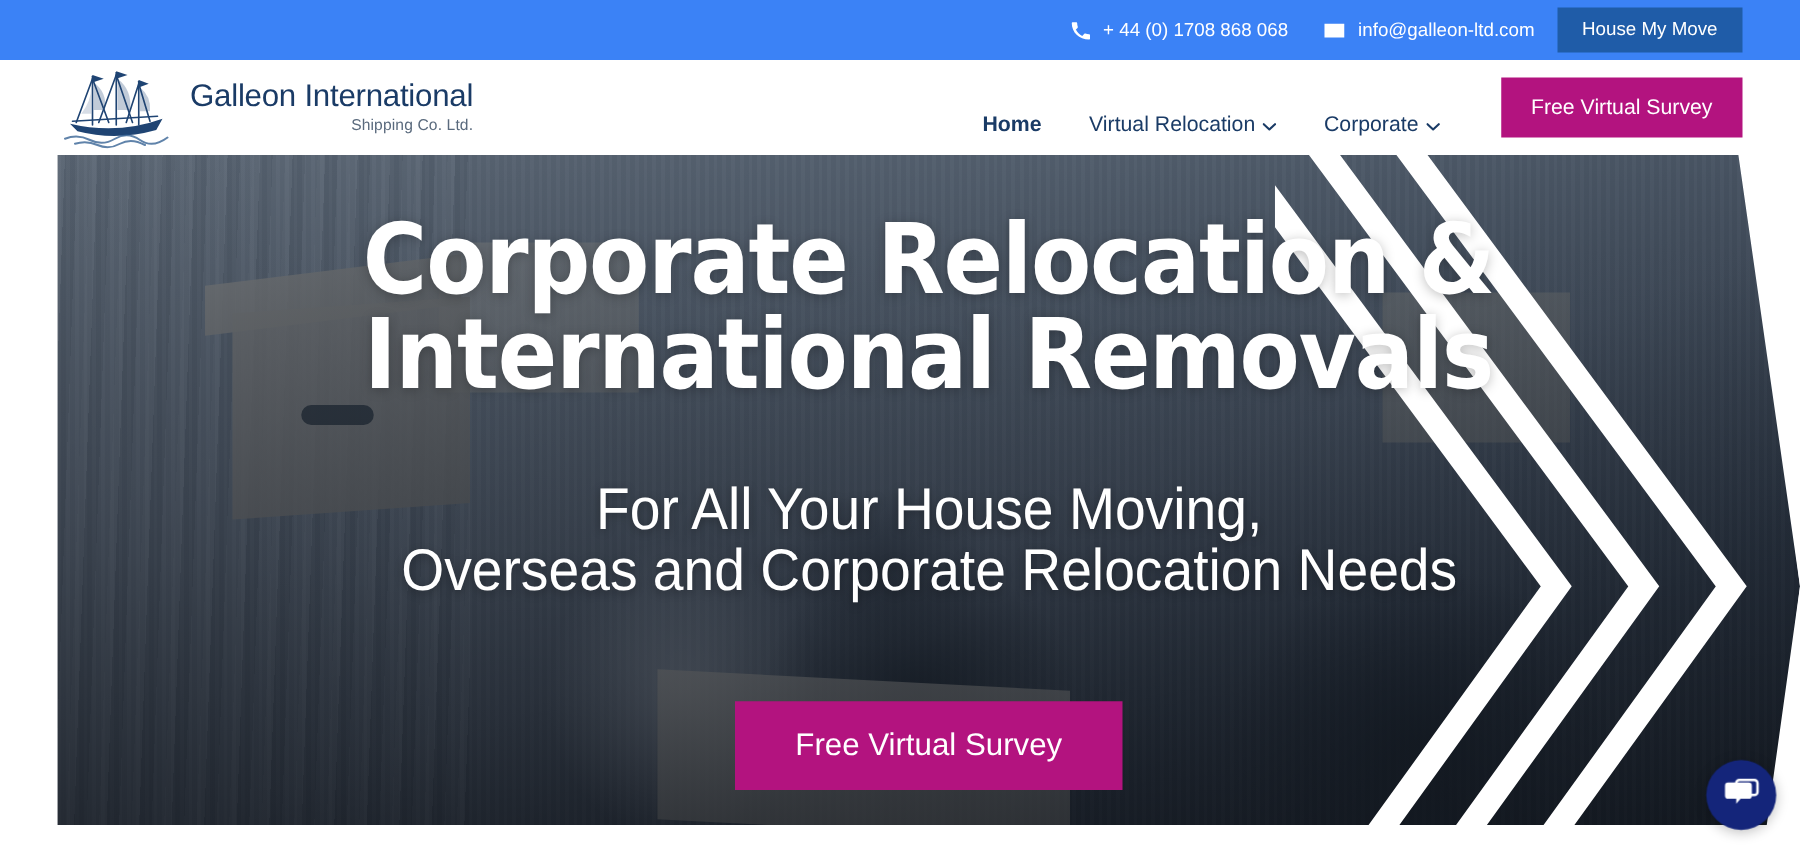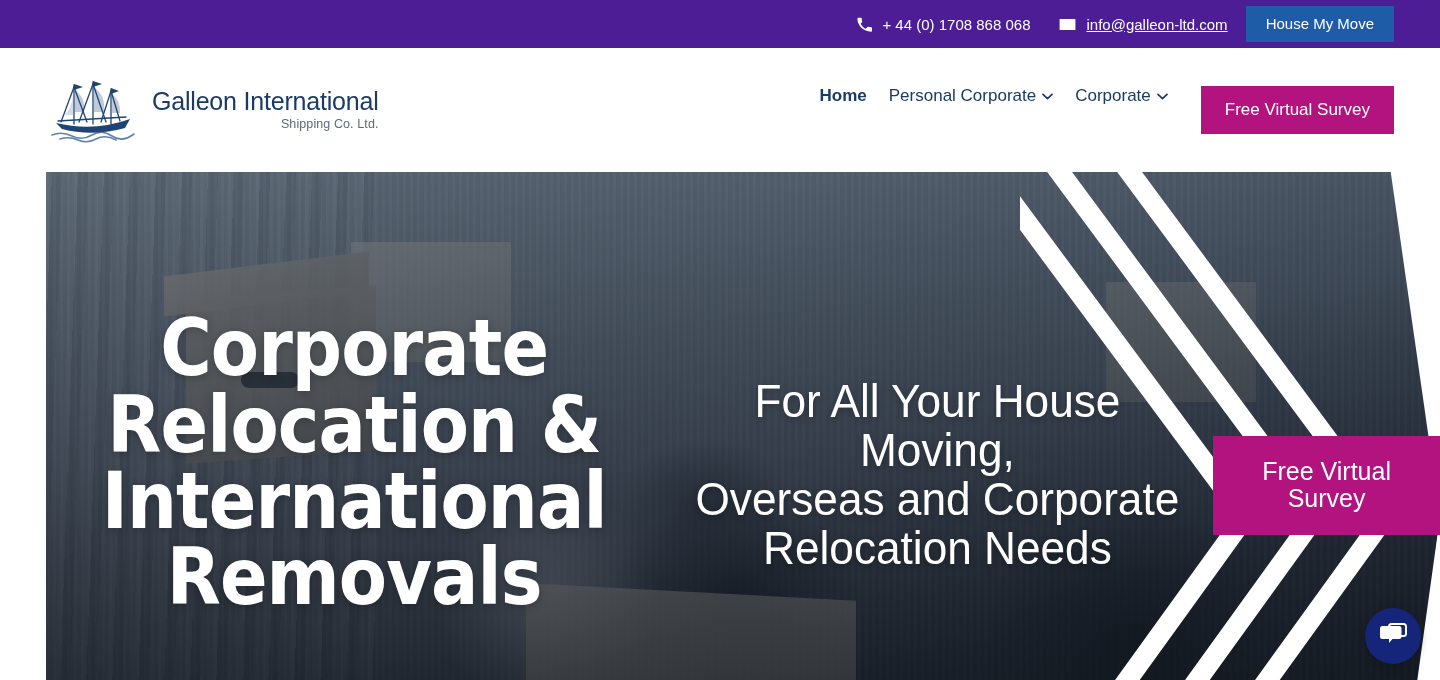--- a/index.html
+++ b/index.html
@@ -6,52 +6,52 @@
   html,body { width:1440px; height:680px; overflow:hidden; }
   body {
     font-family:"Liberation Sans", sans-serif;
     background:#ffffff;
     -webkit-font-smoothing:antialiased;
   }
 
   
   .topbar {
     height:48px;
-    background:#4c1d95;
+    background:#3b82f6;
     display:flex;
     align-items:center;
     justify-content:flex-end;
     padding-right:46px;
   }
   .topbar-item {
     display:flex;
     align-items:center;
     gap:9px;
     color:#ffffff;
     font-size:15px;
     margin-right:28px;
     text-decoration:none;
     white-space:nowrap;
   }
-  .topbar-item:last-of-type { margin-right:18px;text-decoration:underline; }
+  .topbar-item:last-of-type { margin-right:18px; }
   .topbar-icon { display:flex; align-items:center; }
   .track-btn {
     background:#1F5CA8;
     color:#ffffff;
     font-size:15px;
     padding:9px 20px;
     border:none;
     cursor:pointer;
     white-space:nowrap;
     line-height:1.2;
   }
 
   
   .header {
-    height:124px;
+    height:76px;
     background:#ffffff;
     display:flex;
     align-items:center;
     padding-left:46px;
     padding-right:46px;
   }
   .logo {
     display:flex;
     align-items:center;
     gap:10px;
@@ -69,22 +69,22 @@
     font-size:12.5px;
     color:#5a6a7d;
     text-align:right;
     margin-top:4px;
     letter-spacing:0.1px;
   }
 
   .nav {
     margin-left:auto;
     display:flex;
-    align-items:flex-start;
-    gap:0;
+    align-items:flex-end;
+    gap:16px;
   }
   .nav-item {
     display:flex;
     align-items:center;
     gap:6px;
     color:#1A3B66;
     font-size:17px;
     text-decoration:none;
     padding:0 11px;
     white-space:nowrap;
@@ -156,24 +156,25 @@
     background:linear-gradient(180deg, rgba(37,55,76,.42) 0%, rgba(24,34,48,.55) 60%, rgba(15,21,30,.68) 100%);
   }
 
   
   .chevrons { position:absolute; right:0; top:0; width:420px; height:100%; pointer-events:none; }
 
   .hero-content {
     position:absolute;
     inset:0;
     display:flex;
-    flex-direction:row;
+    flex-direction:column;
     align-items:center;
     padding-top:46px;
     z-index:3;
+    gap:36px;
   }
   .hero-title {
     color:#ffffff;
     font-family:"DejaVu Sans", sans-serif;
     font-weight:bold;
     font-size:78px;
     line-height:.98;
     letter-spacing:-1px;
     text-align:center;
     transform:scaleX(.9);
@@ -288,21 +289,21 @@
   </a>
 
   <nav class="nav">
 
     <a class="nav-item active" href="#">
       <span>Home</span>
     </a>
 
 
     <a class="nav-item" href="#">
-      <span>Personal Corporate</span>
+      <span>Virtual Relocation</span>
       <span class="caret">
         <svg width="11" height="7" viewBox="0 0 11 7" fill="none" stroke="#1A3B66" stroke-width="1.7" stroke-linecap="round" stroke-linejoin="round">
             <path d="M1 1.4 L5.5 5.6 L10 1.4"></path>
           </svg>
       </span>
     </a>
 
     <a class="nav-item" href="#">
       <span>Corporate</span>
       <span class="caret">

